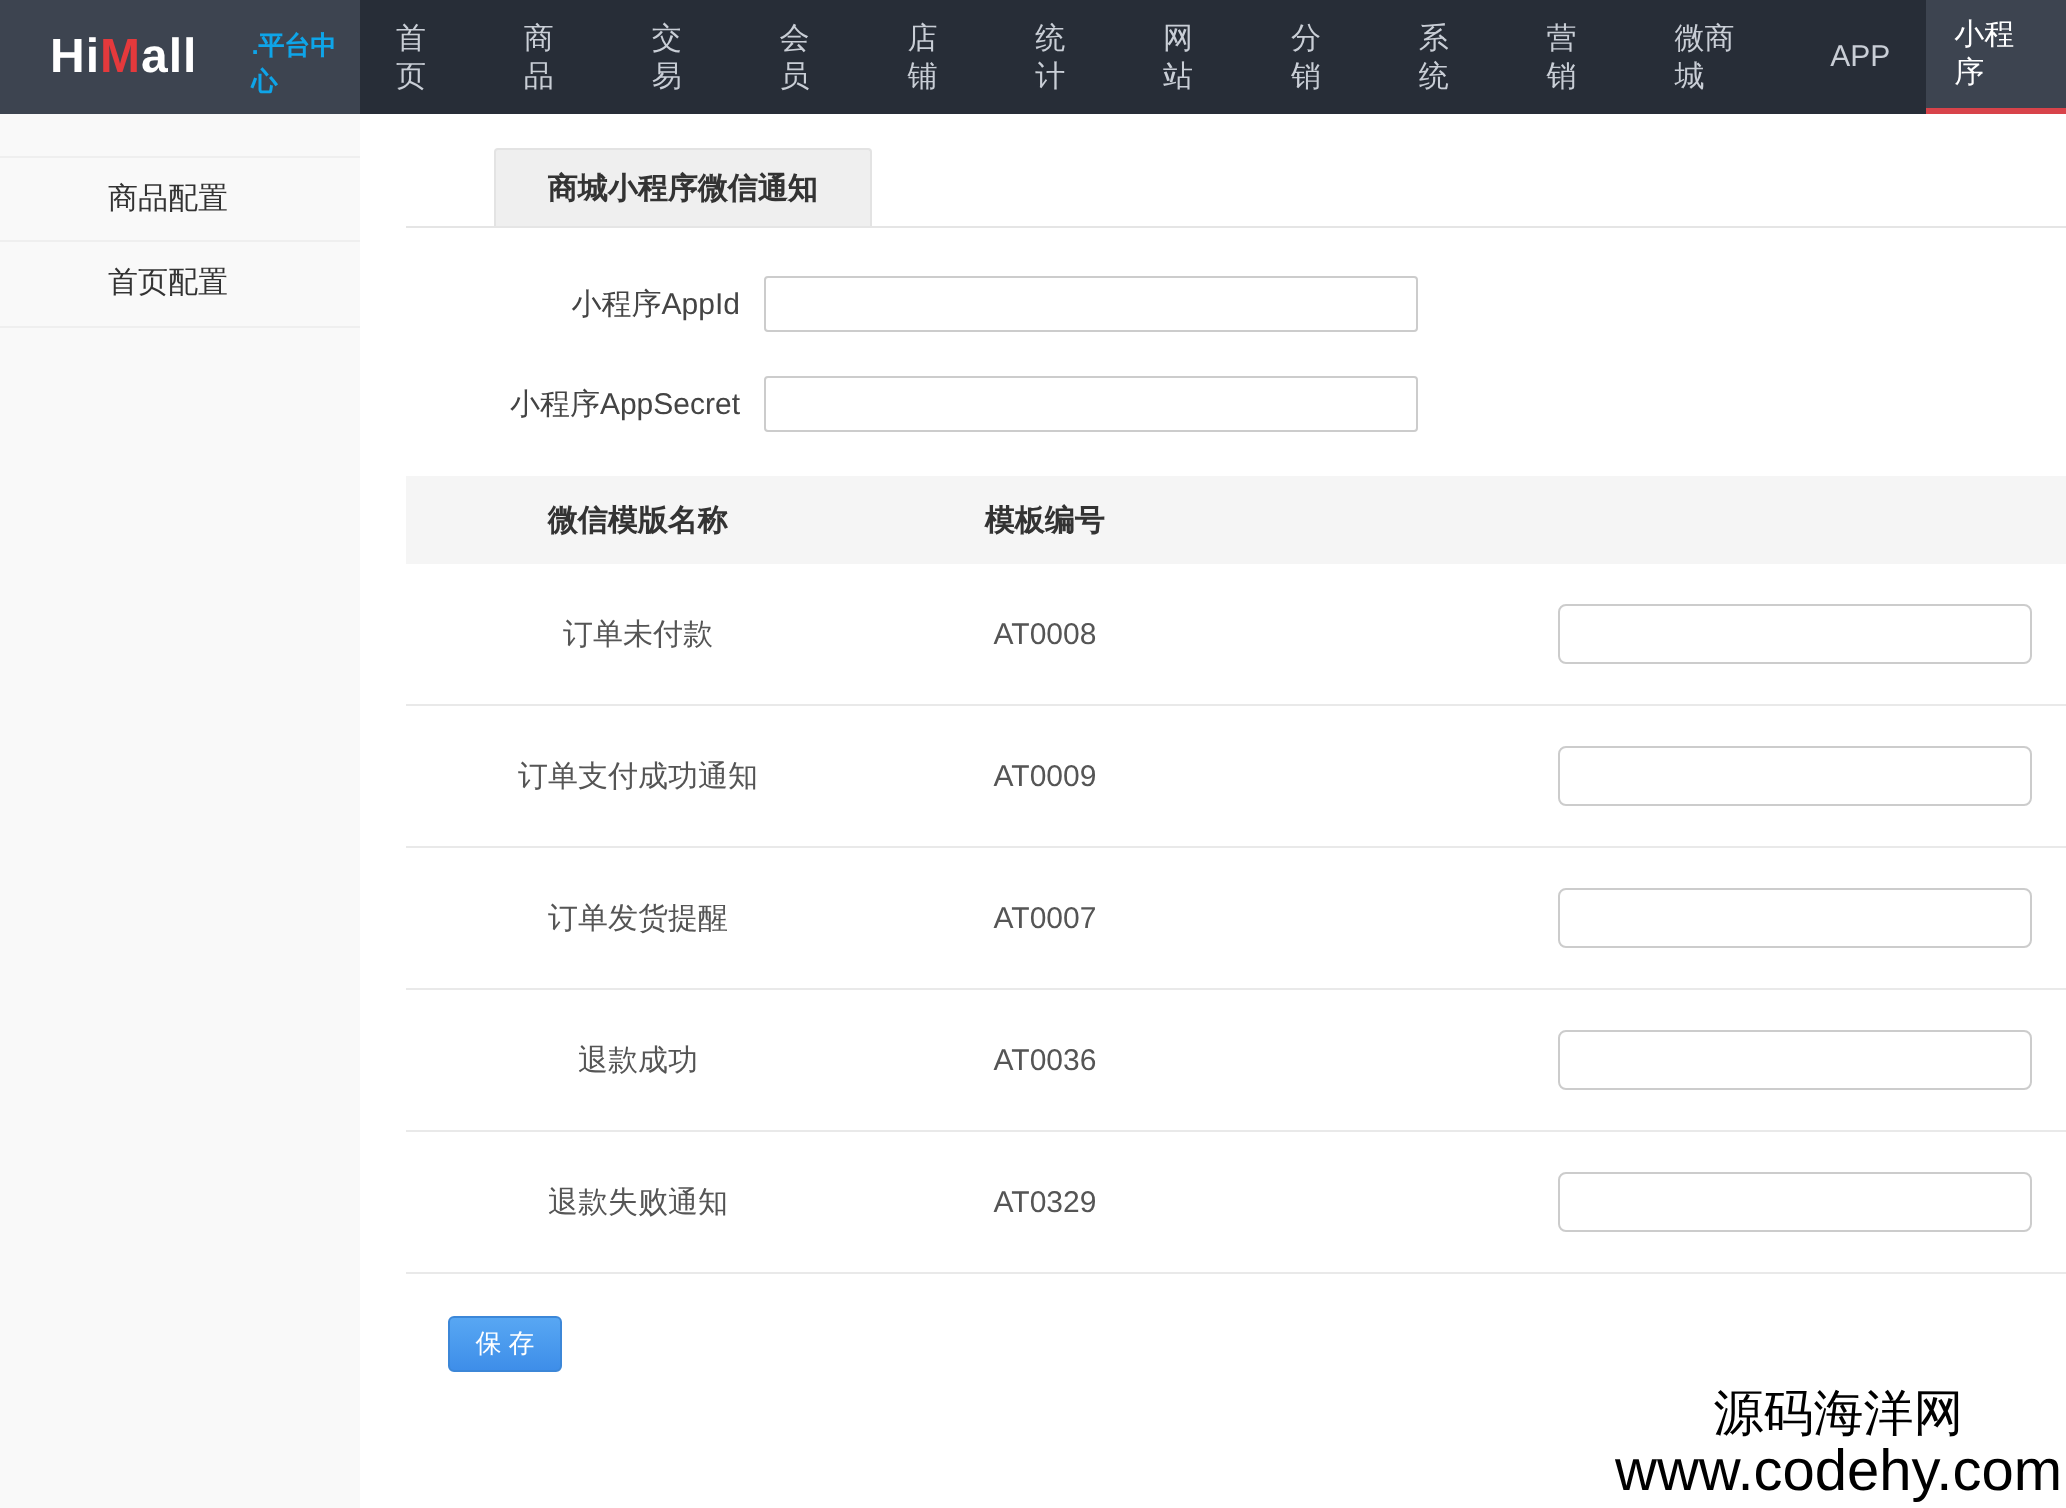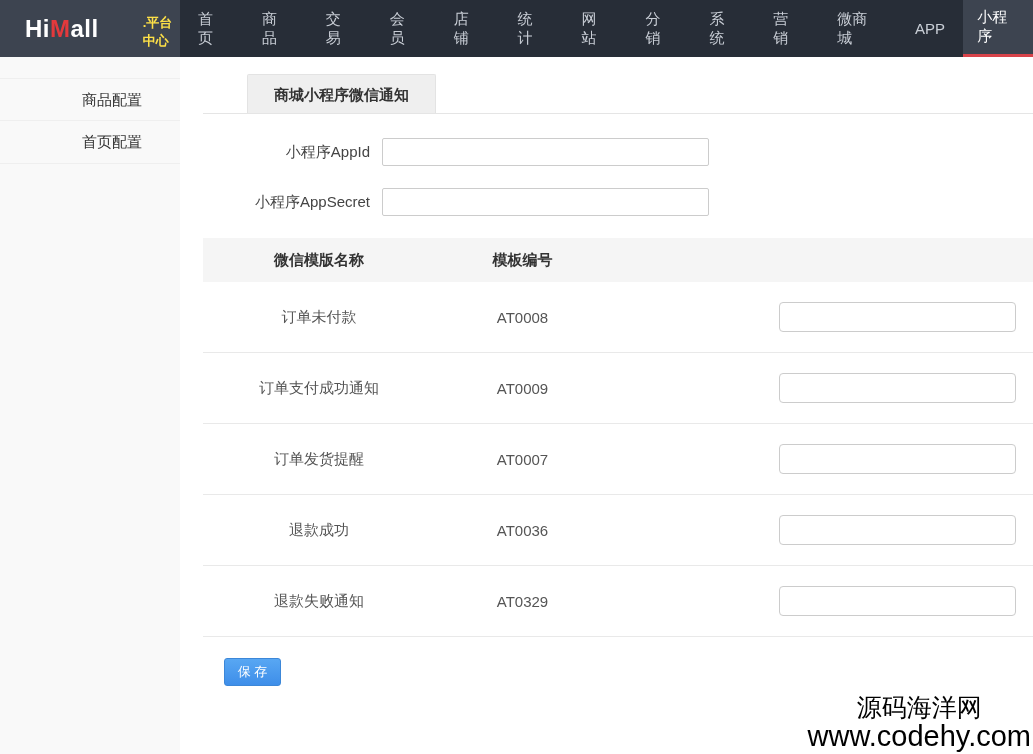--- a/index.html
+++ b/index.html
@@ -6,30 +6,30 @@
   html,body { width:1033px; height:754px; }
   body {
     font-family:"Liberation Sans","DejaVu Sans",sans-serif;
     background:#fff; position:relative; overflow:hidden;
   }
   
   .topnav { height:57px; background:#272d37; display:flex; align-items:stretch; }
   .logo-block { width:180px; background:#3d4450; display:flex; align-items:center; padding-left:25px; flex:none; cursor:pointer;gap:24px; }
   .logo-text { color:#fff; font-size:24px; font-weight:bold; letter-spacing:.5px; }
   .logo-m { color:#e4393c; font-weight:900; }
-  .logo-suffix { color:#fde047; font-size:13px; font-weight:bold; margin-left:20px; padding-top:6px; }
+  .logo-suffix { color:#0ea5e9; font-size:13px; font-weight:bold; margin-left:3px; padding-top:6px; }
   .nav-items { display:flex; flex:1; }
   .nav-item { height:57px; display:flex; align-items:center; padding:0 18px;
               color:#c9ced6; font-size:15px; cursor:pointer; }
   .nav-item.active { margin-left:auto; padding:0 14px; background:#3d4450; color:#fff;
                      border-bottom:3px solid #d8434a; }
   
   .page { display:flex; height:697px; }
   .sidebar { width:180px; flex:none; background:#f9f9f9; padding-top:21px; }
-  .side-item { height:43px; line-height:42px; padding-left:82px; font-size:15px; color:#333;
+  .side-item { height:43px; line-height:42px; padding-left:54px; font-size:15px; color:#333;
                border-bottom:1px solid #efefef; cursor:pointer; }
   .side-item:first-child { border-top:1px solid #efefef; }
   .side-item.active { background:#e5e5e5; border-left:4px solid #f4514d; padding-left:50px; }
   
   .content { flex:1; padding:17px 0 0 23px; }
   .tabbar { border-bottom:1px solid #e5e5e5; display:flex; }
   .tab { background:#efefef; border:1px solid #e3e3e3; border-bottom:none;
          border-radius:2px 2px 0 0; padding:0 26px; height:39px; line-height:39px;
          font-size:15px; font-weight:bold; color:#333; cursor:pointer;margin-left:44px; }
   .form { margin-top:24px; }

